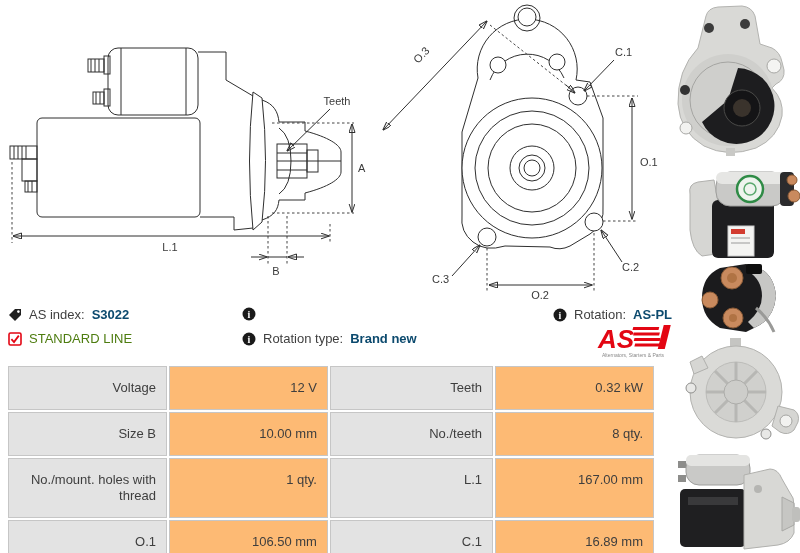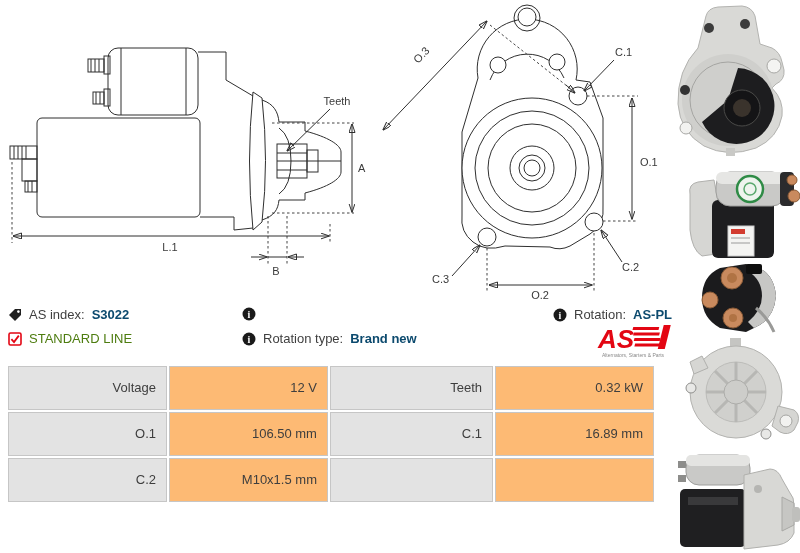--- a/index.html
+++ b/index.html
@@ -301,20 +301,32 @@
       <col style="width:158px">
   </colgroup>
   <tbody>
       <tr>
         <td class="lab">Voltage</td>
         <td class="val">12 V</td>
         <td class="lab">Teeth</td>
         <td class="val">0.32 kW</td>
       </tr>
       <tr>
+        <td class="lab">Size B</td>
+        <td class="val">10.00 mm</td>
+        <td class="lab">No./teeth</td>
+        <td class="val">8 qty.</td>
+      </tr>
+      <tr>
+        <td class="lab">No./mount. holes with thread</td>
+        <td class="val">1 qty.</td>
+        <td class="lab">L.1</td>
+        <td class="val">167.00 mm</td>
+      </tr>
+      <tr>
         <td class="lab">O.1</td>
         <td class="val">106.50 mm</td>
         <td class="lab">C.1</td>
         <td class="val">16.89 mm</td>
       </tr>
       <tr>
         <td class="lab">C.2</td>
         <td class="val">M10x1.5 mm</td>
         <td class="lab"></td>
         <td class="val"></td>

